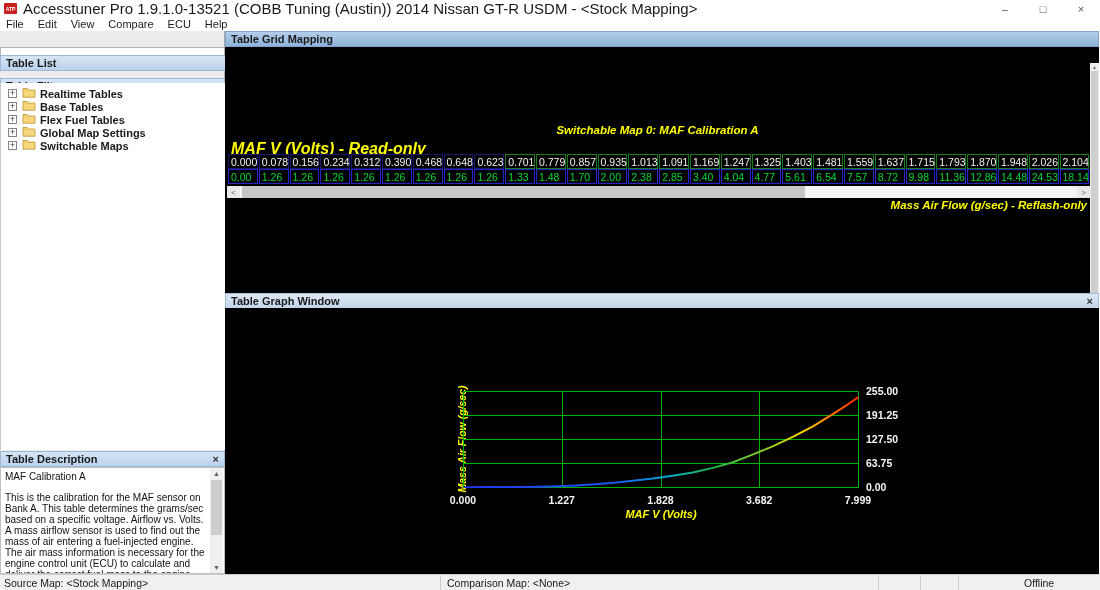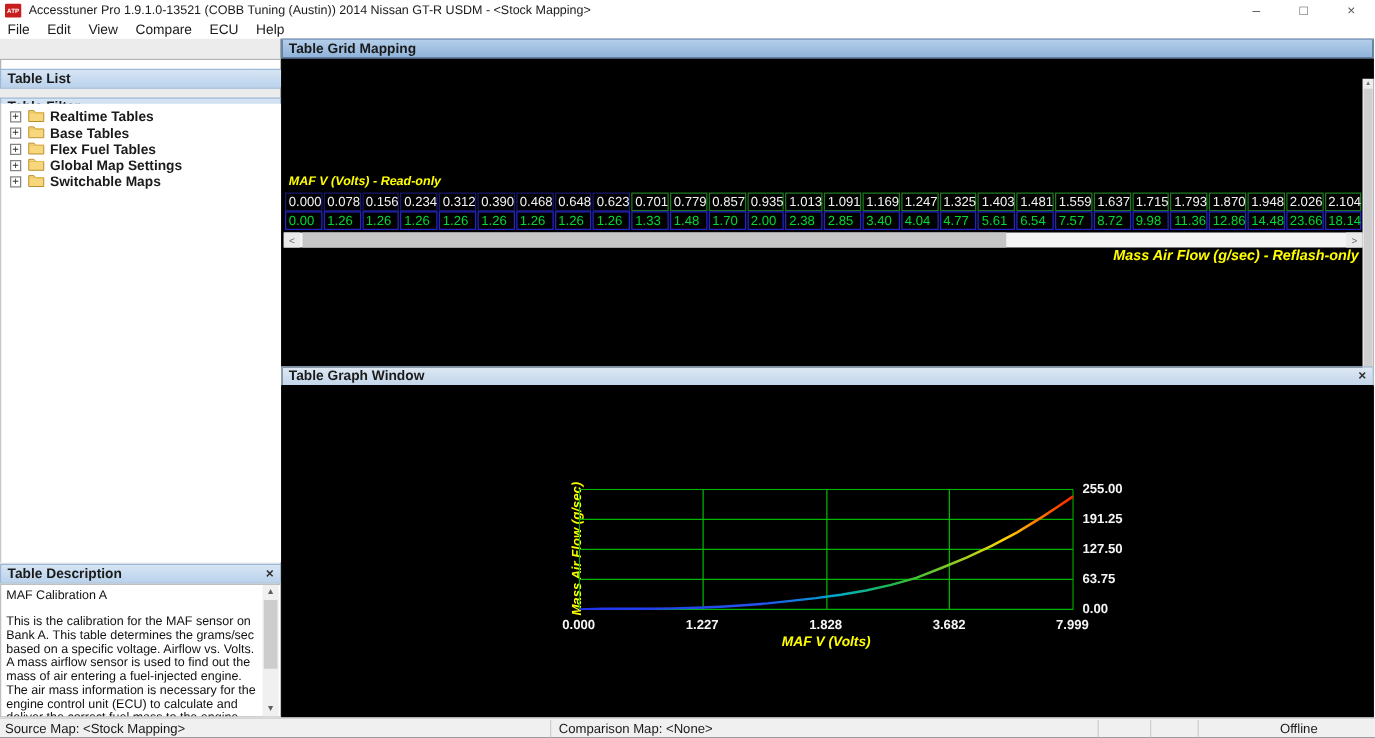--- a/index.html
+++ b/index.html
@@ -7,21 +7,21 @@
   body {
     font-family:"Liberation Sans", sans-serif;
     background:#fff; position:relative; font-size:11px; color:#000;
   }
   
   .titlebar { position:absolute; top:0; left:0; width:1100px; height:17px;
     background:#fff; display:flex; align-items:center; padding-left:4px; }
   .app-icon { width:13px; height:11px; background:#c81e1e; color:#fff;
     font-size:5px; font-weight:bold; display:flex; align-items:center;
     justify-content:center; border-radius:1px; }
-  .title-text { margin-left:6px; font-size:10px; color:#1a1a1a; }
+  .title-text { margin-left:6px; font-size:15px; color:#1a1a1a; }
   .win-controls { position:absolute; right:0; top:0; height:17px; display:flex; }
   .win-btn { width:38px; height:17px; display:flex; align-items:center;
     justify-content:center; color:#555; font-size:11px; }
   .menubar { position:absolute; top:17px; left:0; width:1100px; height:14px;
     background:#fff; display:flex; align-items:center; padding-left:6px; }
   .menu-item { margin-right:14px; font-size:11px; color:#1a1a1a; }
 
   
   .main { position:absolute; top:31px; left:0; width:1100px; height:543px; display:flex; }
   .sidebar { width:225px; height:543px; background:#ececec;
@@ -64,21 +64,21 @@
 
   
   .grid-header { position:absolute; top:0; left:0; width:874px;
     background:linear-gradient(#b3cde9,#8fb3da); border:1px solid #7fa3cc; }
   .grid-area { position:absolute; top:16px; left:0; width:874px; height:246px;
     background:#000; }
   .map-title { position:absolute; top:77px; left:0; width:865px;
     text-align:center; color:#ffff00; font-weight:bold; font-style:italic;
     font-size:11.5px; }
   .x-axis-name { position:absolute; top:93px; left:6px; color:#ffff00;
-    font-weight:bold; font-style:italic; font-size:10px; }
+    font-weight:bold; font-style:italic; font-size:16px; }
   .cells-row { position:absolute; left:3px; display:flex; }
   .row-volts { top:107px; }
   .row-flow { top:122px; }
   .cell { width:29.8px; height:15px; margin-right:1px; border:1px solid;
     font-size:10.5px; display:flex; align-items:center; padding-left:2px;
     background:#000; }
   .cell.v { color:#f2f2f2; border-color:#1e7a1e; }
   .cell.v.blue { border-color:#18186e; }
   .cell.f { color:#00d834; border-color:#2424c8; }
   .hscroll { position:absolute; top:139px; left:2px; width:863px; height:12px;
@@ -218,20 +218,21 @@
       <div class="arr" style="position:absolute;bottom:0;left:0;width:13px;">▼</div>
     </div>
   </div>
 
   <div class="content">
 
     <div class="panel-header grid-header">
       <span>Table Grid Mapping</span>
     </div>
     <div class="grid-area">
+      <div class="map-title">Switchable Map 0: MAF Calibration A</div>
       <div class="x-axis-name">MAF V (Volts) - Read-only</div>
       <div class="cells-row row-volts" id="row-volts">
           <div class="cell v blue">0.000</div>
           <div class="cell v blue">0.078</div>
           <div class="cell v blue">0.156</div>
           <div class="cell v blue">0.234</div>
           <div class="cell v blue">0.312</div>
           <div class="cell v blue">0.390</div>
           <div class="cell v blue">0.468</div>
           <div class="cell v blue">0.648</div>
@@ -276,21 +277,21 @@
           <div class="cell f">4.04</div>
           <div class="cell f">4.77</div>
           <div class="cell f">5.61</div>
           <div class="cell f">6.54</div>
           <div class="cell f">7.57</div>
           <div class="cell f">8.72</div>
           <div class="cell f">9.98</div>
           <div class="cell f">11.36</div>
           <div class="cell f">12.86</div>
           <div class="cell f">14.48</div>
-          <div class="cell f">23.66</div>
+          <div class="cell f">24.53</div>
           <div class="cell f">18.14</div>
         </div>
       <div class="hscroll">
         <div class="hs-btn">&lt;</div>
         <div class="hs-thumb"></div>
         <div class="hs-track"></div>
         <div class="hs-btn">&gt;</div>
       </div>
       <div class="y-axis-name">Mass Air Flow (g/sec) - Reflash-only</div>
       <div class="vscroll">

